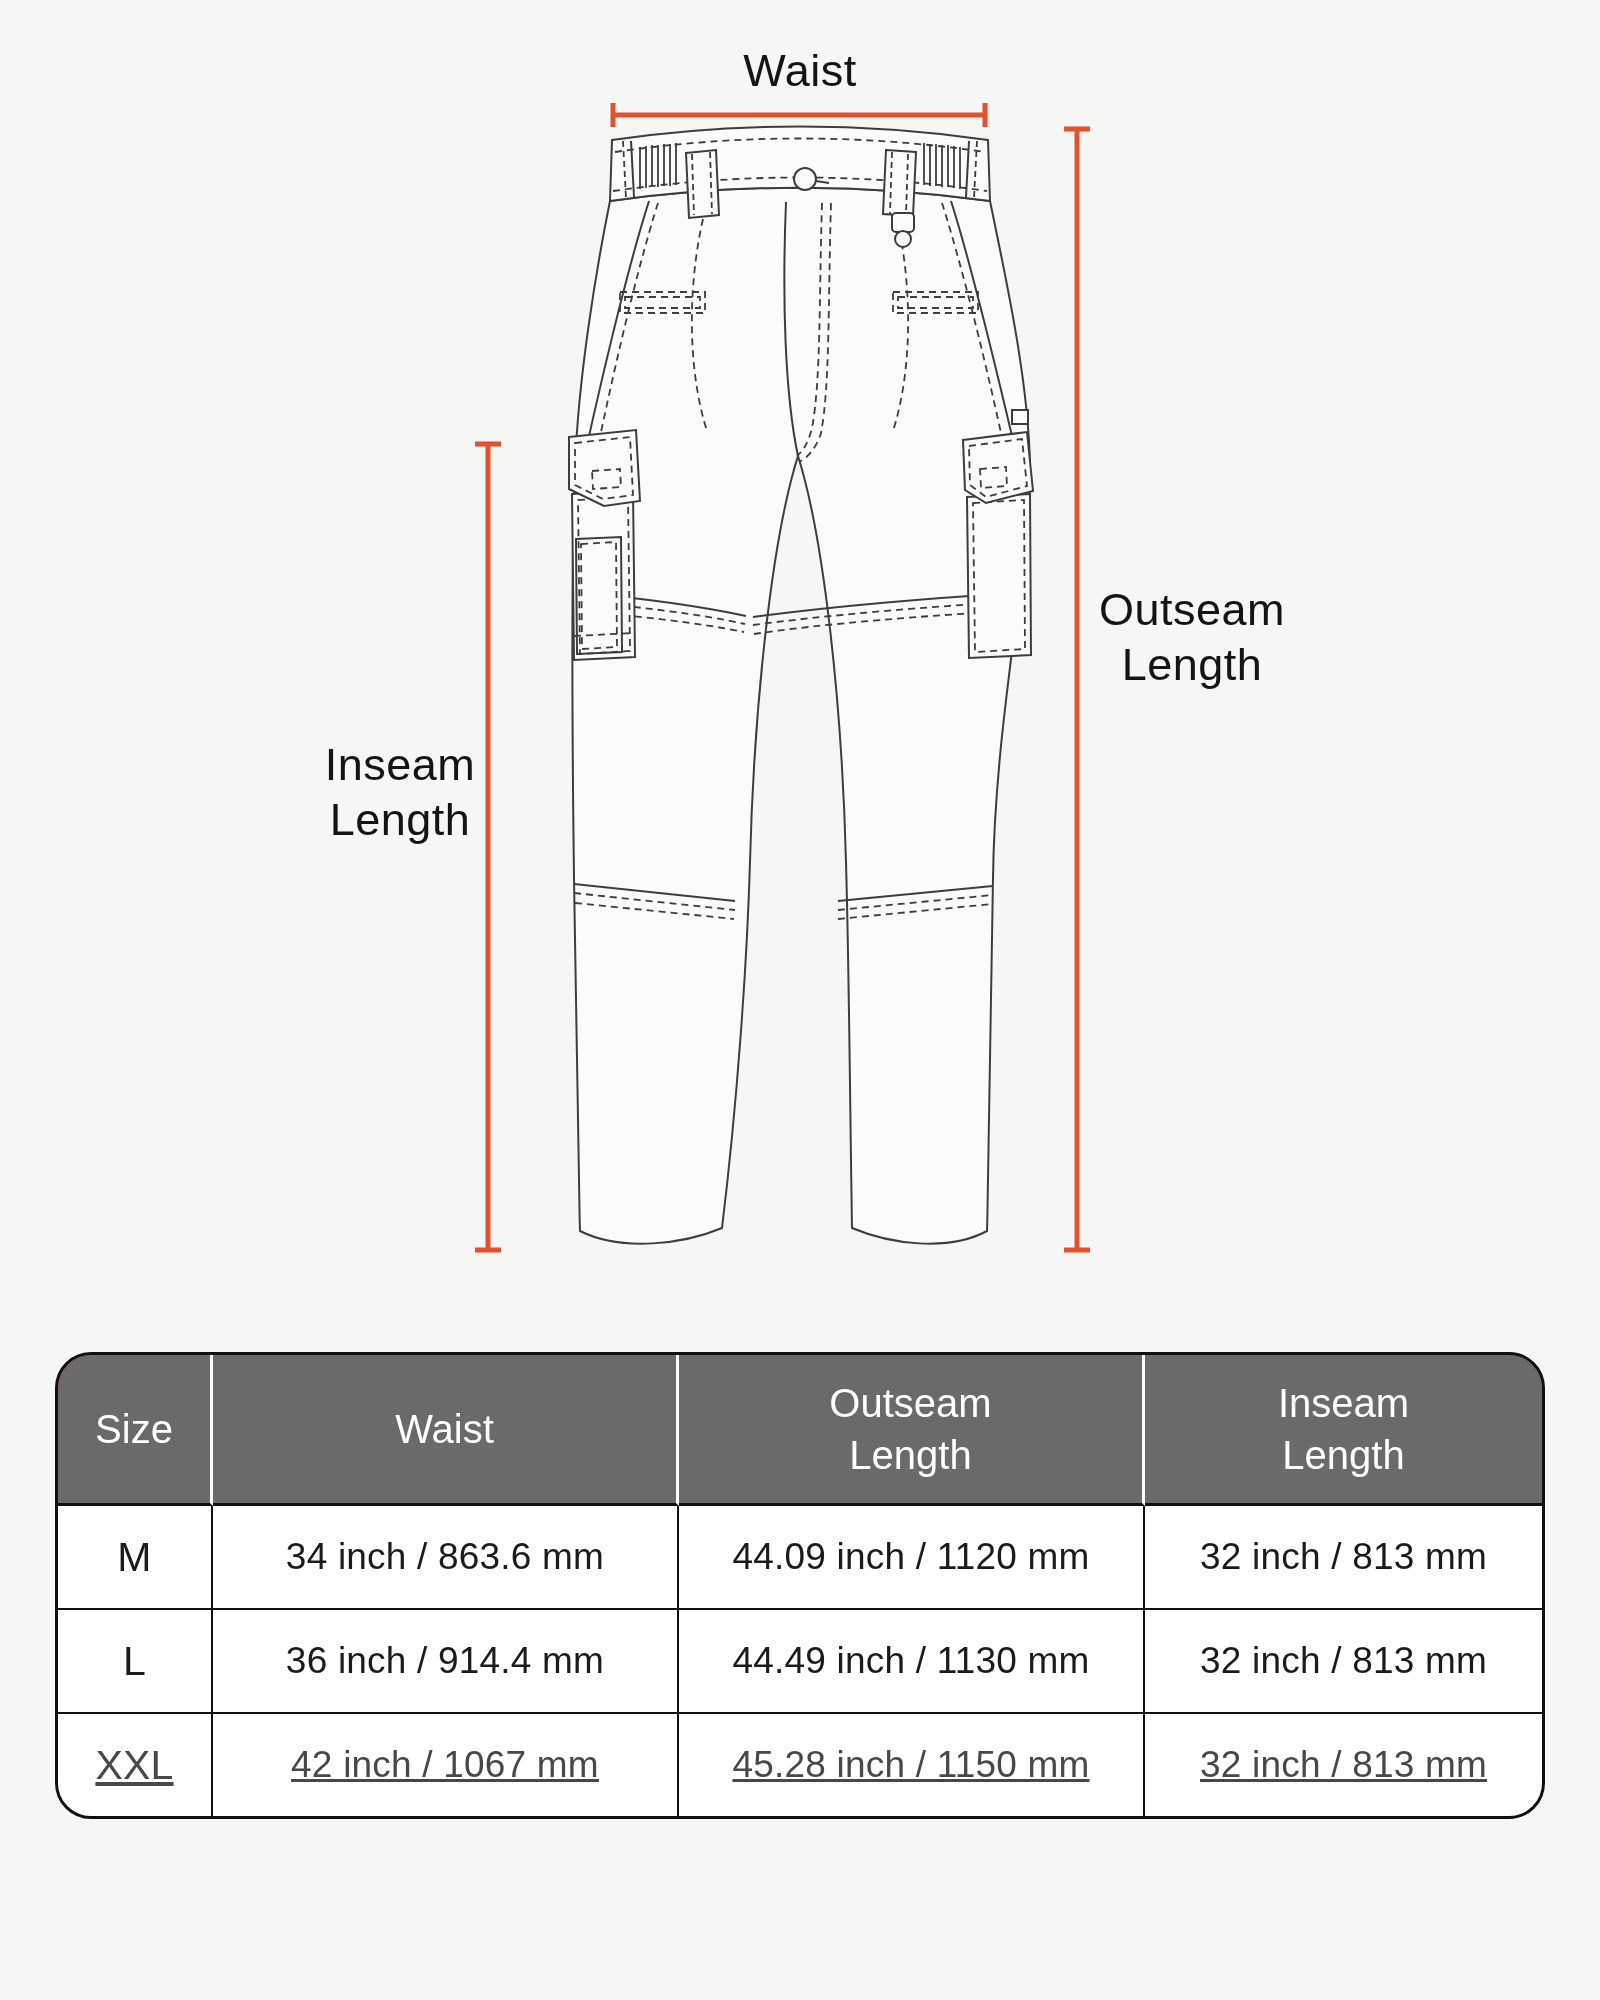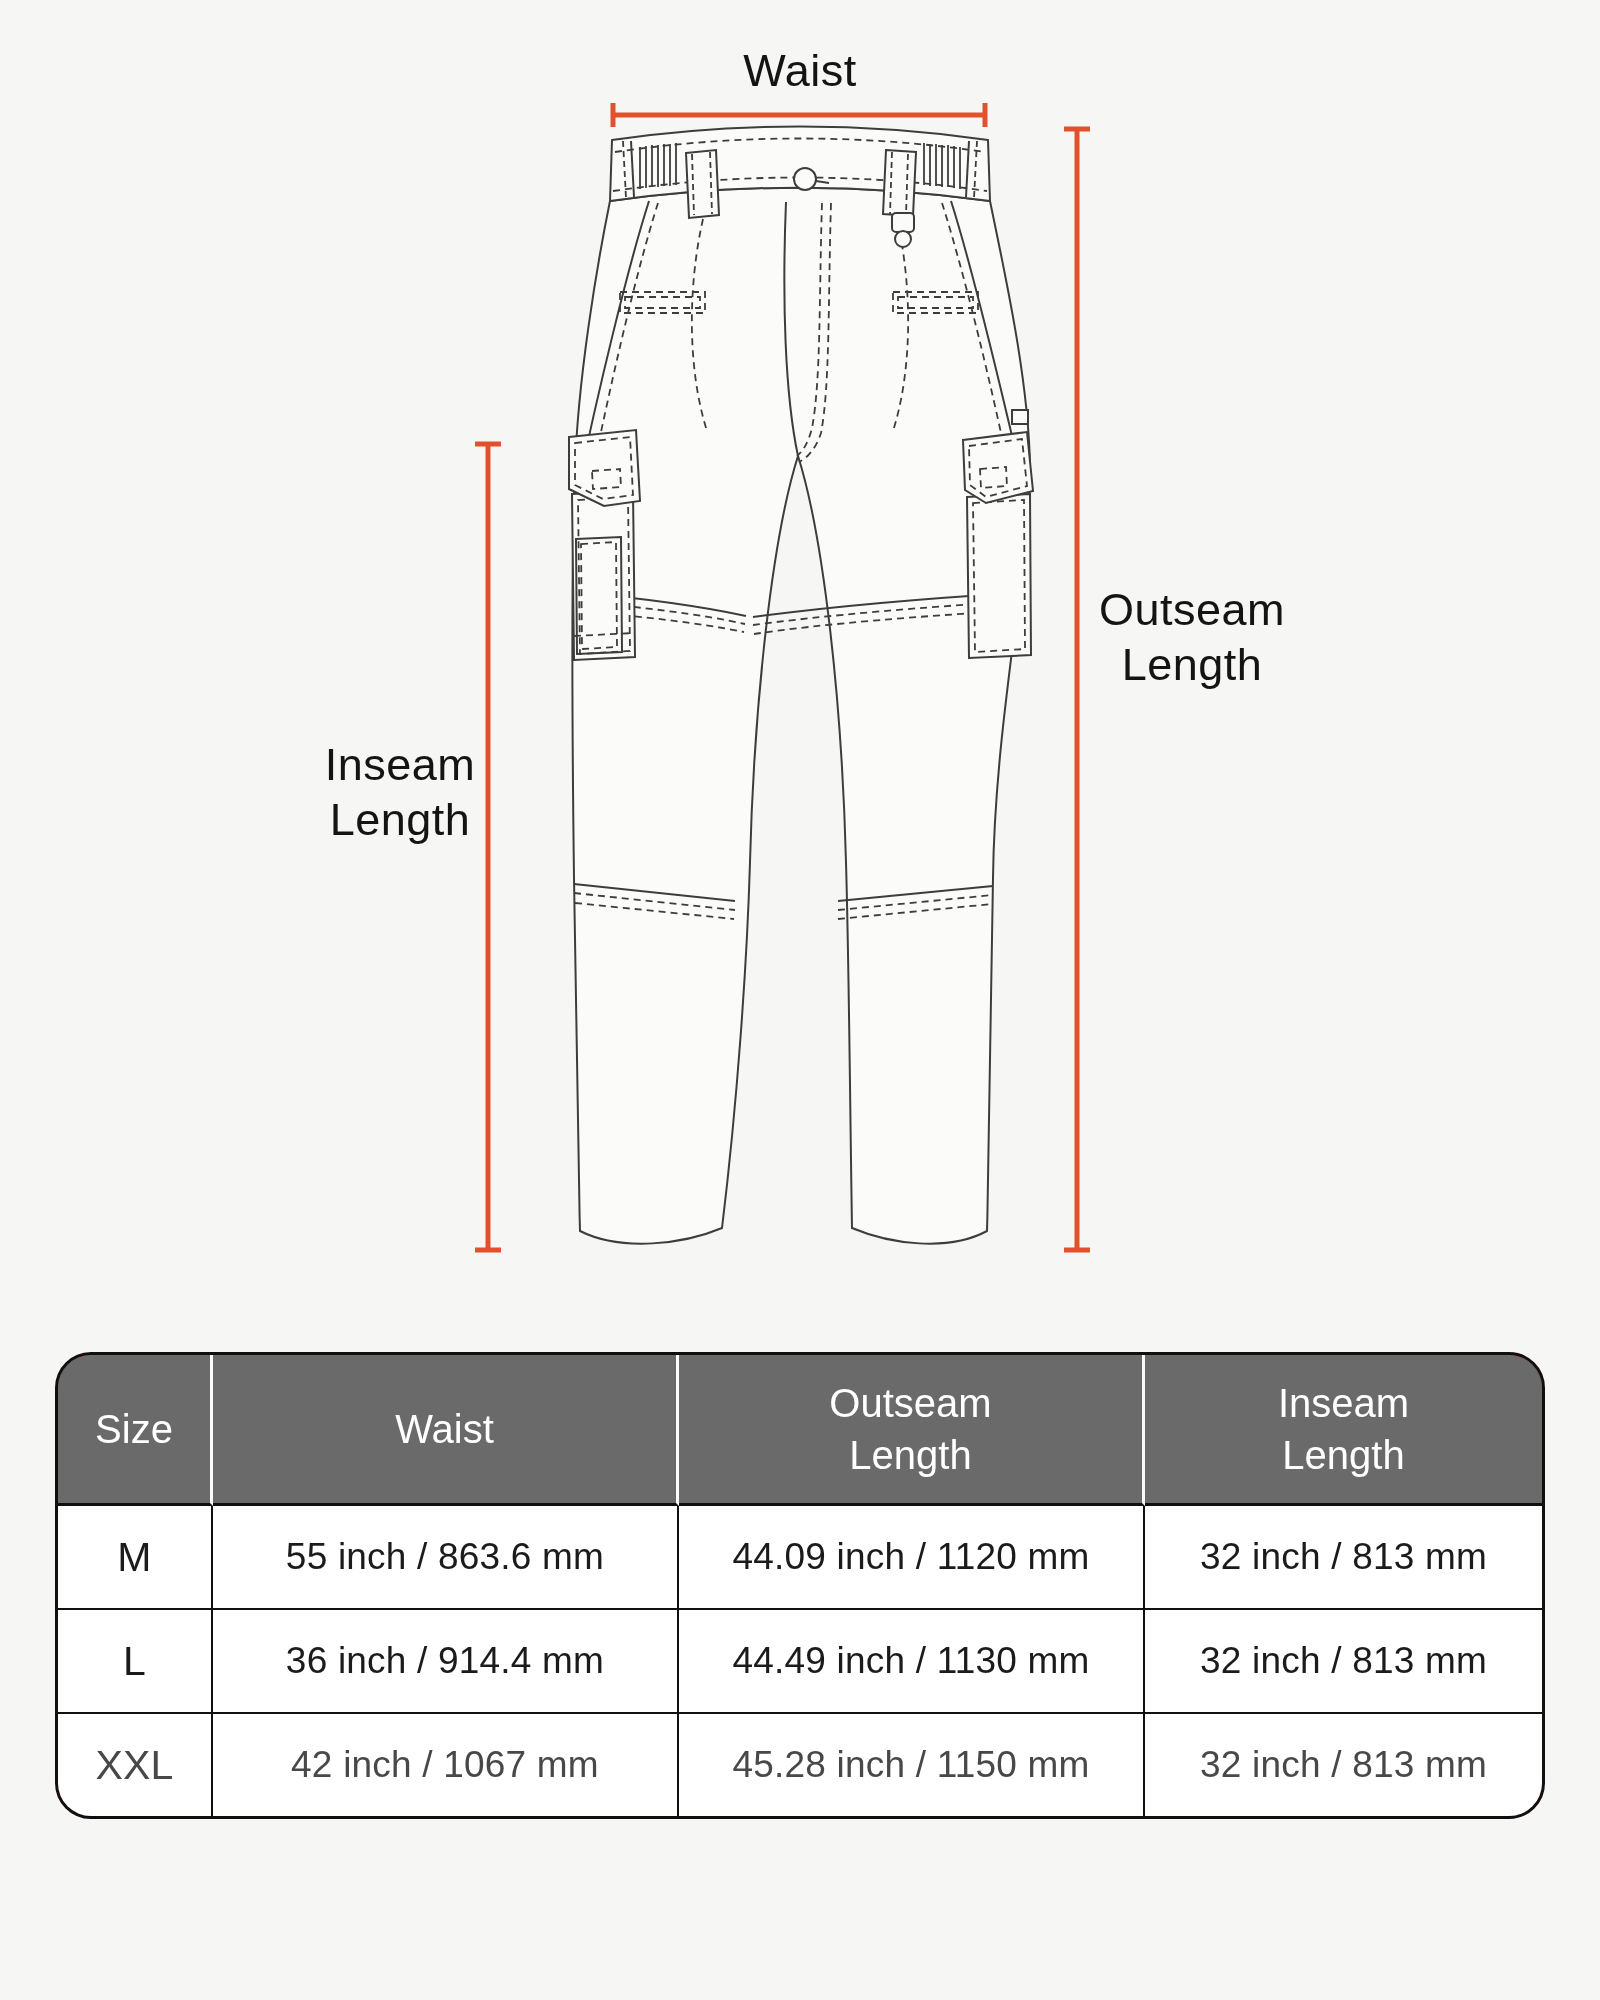--- a/index.html
+++ b/index.html
@@ -33,21 +33,21 @@
     padding:0;
   }
   .size-table th:last-child{border-right:none;}
   .hdr-narrow{max-width:215px;margin:0 auto;line-height:1.3;}
   .size-table td{
     height:102px;font-size:37px;color:#1b1b1b;text-align:center;vertical-align:middle;
     border-right:2px solid #101010;border-bottom:2px solid #101010;
     background:#ffffff;padding:0;letter-spacing:0.2px;
   }
   .size-table td:last-child{border-right:none;margin-top:39px;}
-  .size-table tr:last-child td{border-bottom:none;color:#484848;}
+  .size-table tr:last-child td{border-bottom:none;color:#484848;text-decoration:underline;}
   .size-table td.size-cell{font-size:41px;}
 </style>
 </head>
 <body>
 
 <div class="stage">
 
   <svg class="diagram" width="1600" height="1330" viewBox="0 0 1600 1330">
 
     <g stroke="#3d3d3d" stroke-width="2" fill="#fbfbfa">
@@ -216,21 +216,21 @@
             <div class="hdr-narrow">Outseam Length</div>
           </th>
           <th>
             <div class="hdr-narrow">Inseam Length</div>
           </th>
         </tr>
       </thead>
       <tbody>
         <tr>
           <td class="size-cell">M</td>
-          <td>55 inch / 863.6 mm</td>
+          <td>34 inch / 863.6 mm</td>
           <td>44.09 inch / 1120 mm</td>
           <td>32 inch / 813 mm</td>
         </tr>
         <tr>
           <td class="size-cell">L</td>
           <td>36 inch / 914.4 mm</td>
           <td>44.49 inch / 1130 mm</td>
           <td>32 inch / 813 mm</td>
         </tr>
         <tr>

